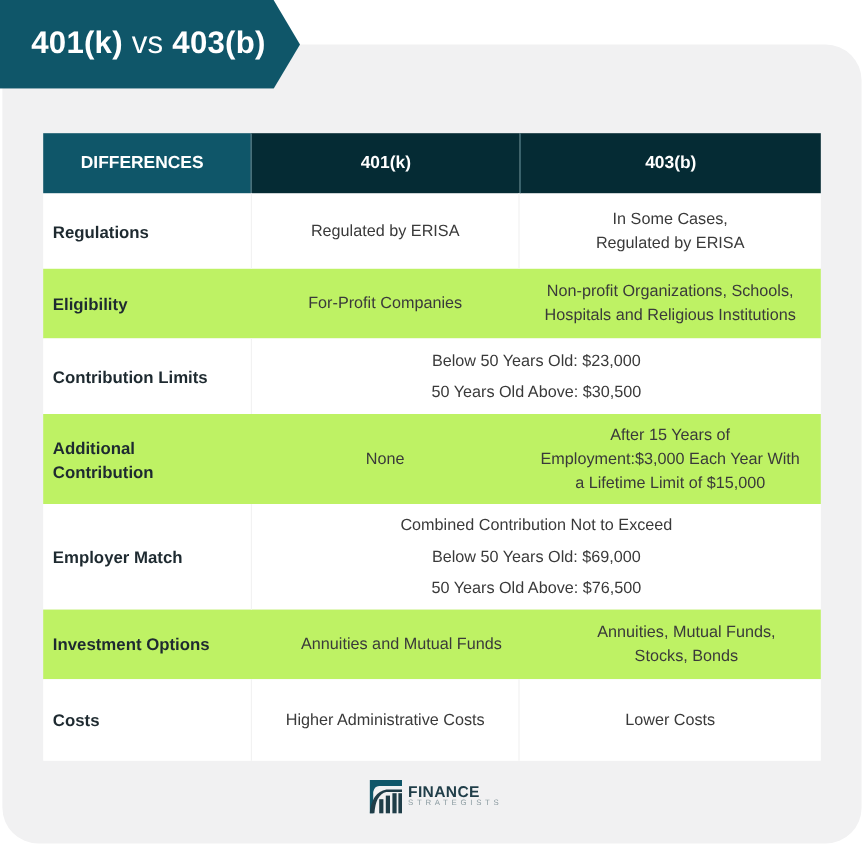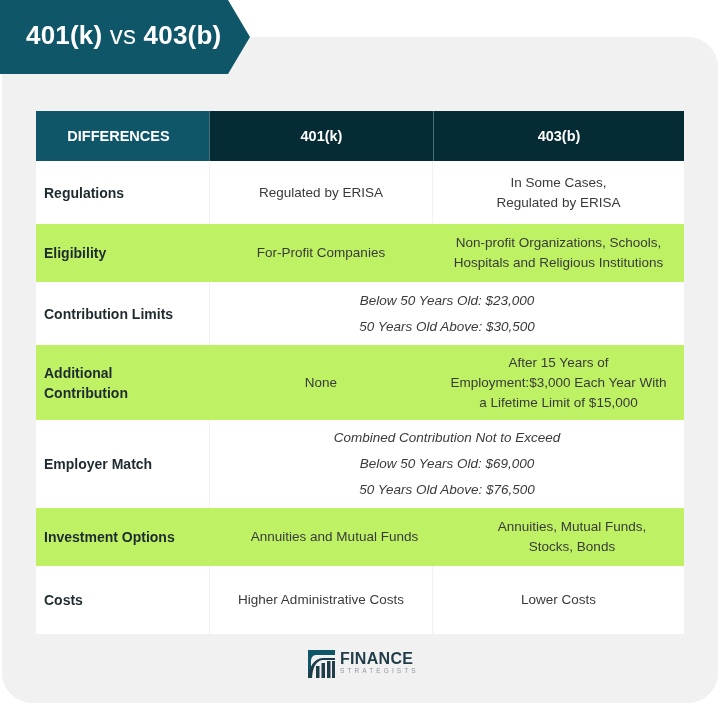--- a/index.html
+++ b/index.html
@@ -38,29 +38,29 @@
   .span { width: 475px; }
 
   .head .cell { height: 50px; color: #ffffff; font-weight: bold; font-size: 14.5px; }
   .head .c0 { background: #0f5669; align-items: center; text-align: center; padding-left: 0; }
   .head .c1 { background: #052b34; border-left: 1px solid #48707a; }
   .head .c2 { background: #052b34; border-left: 1px solid #48707a; }
 
   .r-white { background: #ffffff; }
   .r-tint { background: #bef264; }
   .r-white .c1 { border-left: 1px solid #f2f2f2; border-right: 1px solid #f2f2f2; }
-  .r-white .span { border-left: 1px solid #f2f2f2; font-style: italic; }
+  .r-white .span { border-left: 1px solid #f2f2f2; }
   .span .line { line-height: 26px; }
 
   .logo {
     position: absolute; left: 308px; top: 648px; display: flex; align-items: center; gap: 4px;
   }
   .logo-mark { width: 28px; height: 30px; }
   .logo-words { display: flex; flex-direction: column; line-height: 1; }
-  .logo-main { font-weight: bold; font-size: 16px; color: #1f3d48; letter-spacing: 0.3px; }
+  .logo-main { font-weight: bold; font-size: 13px; color: #1f3d48; letter-spacing: 0.3px; }
   .logo-sub { font-size: 6.5px; color: #8a9aa0; letter-spacing: 3.1px; margin-top: 1px; }
 </style>
 </head>
 <body>
 
 <div class="panel"></div>
 
 <div class="title-banner">
   <div class="title-text">
     <span>401(k)</span><span class="vs"> vs </span><span>403(b)</span>

